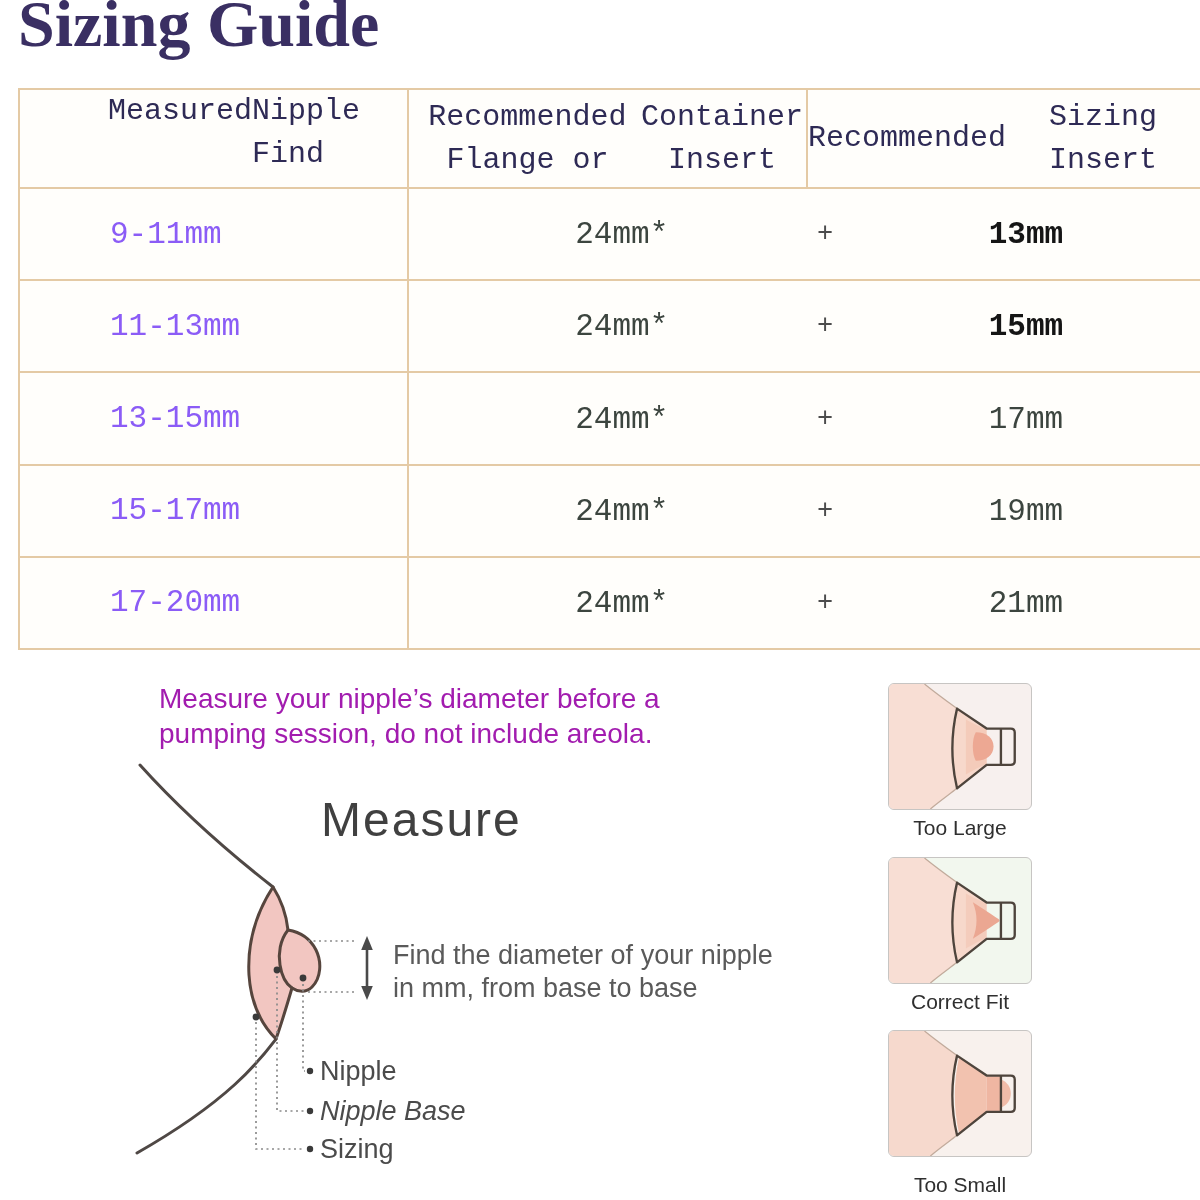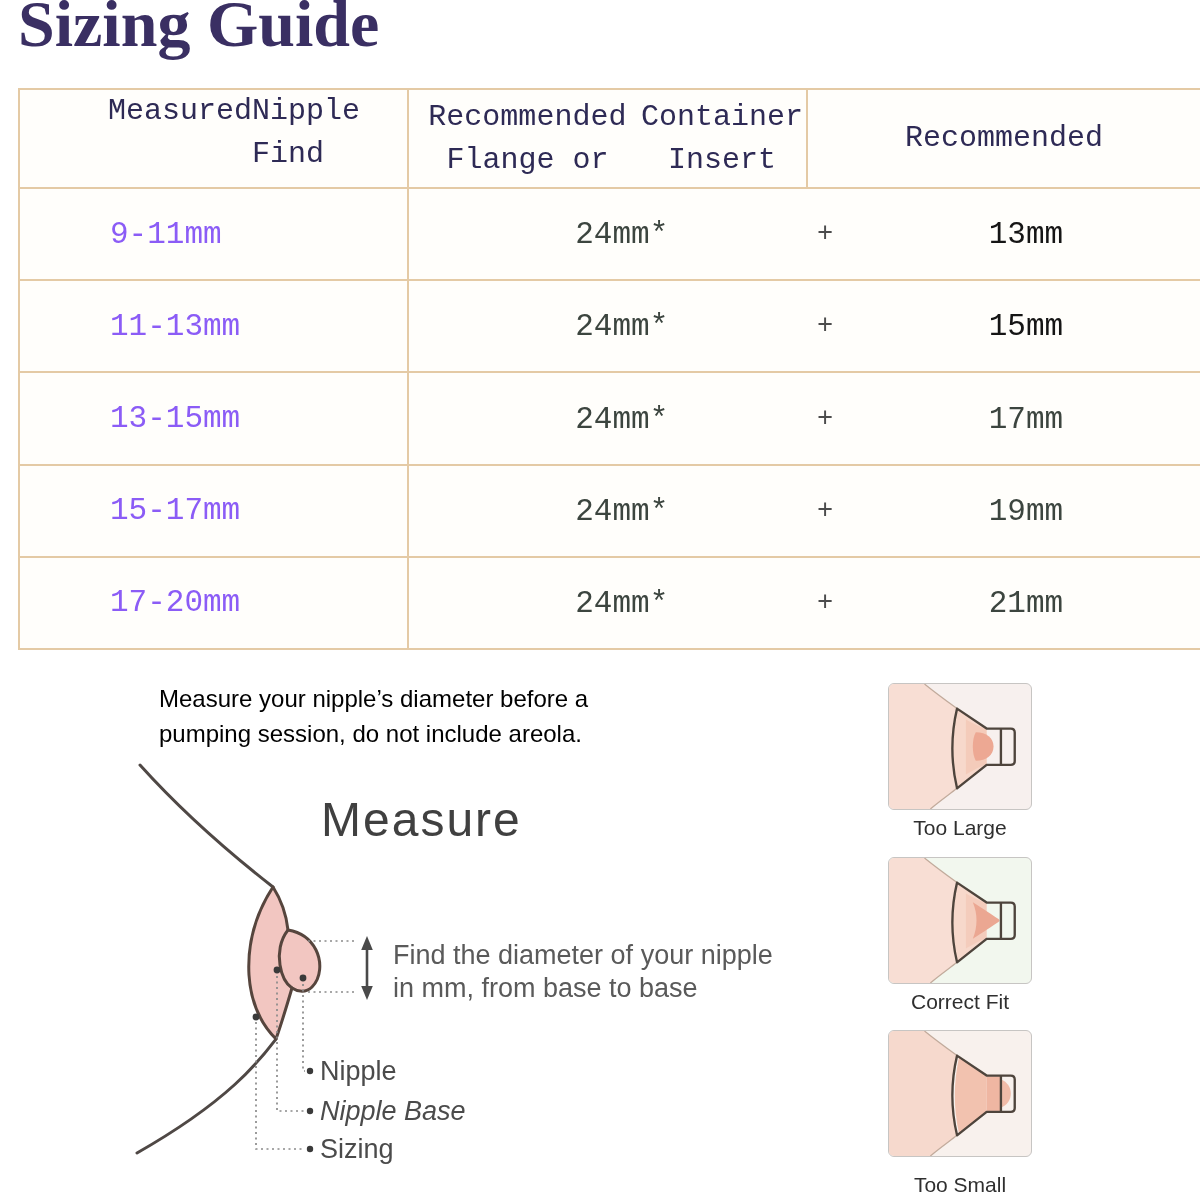--- a/index.html
+++ b/index.html
@@ -27,25 +27,25 @@
     display:grid;grid-template-columns:389px 1fr;}
   .body-row:last-child{border-bottom:none;}
   .bcell1{border-right:2px solid #e4caa5;display:flex;align-items:center;
     padding-left:90px;font-size:31px;color:#8b5cf6;}
   .bcell2{position:relative;}
   .v{position:absolute;top:50%;transform:translate(-50%,-50%);
      font-size:31px;color:#3c453f;white-space:nowrap;text-align:right;}
   .v.flange{left:26.9%;}
   .v.plus{left:52.6%;font-size:27px;color:#4c4c4c;}
   .v.insert{left:78%;}
-  .v.insert.bold{font-weight:400;color:#151515;}
-
-  
-  .instruction{position:absolute;left:149px;top:681px;font-size:24px;line-height:35px;
-    color:#000000;}
+  .v.insert.bold{font-weight:700;color:#151515;}
+
+  
+  .instruction{position:absolute;left:149px;top:681px;font-size:28px;line-height:35px;
+    color:#a21caf;}
   .measure-title{position:absolute;left:311px;top:792px;font-size:48px;color:#404040;
     letter-spacing:2px;font-weight:400;}
   .diagram-svg{position:absolute;left:80px;top:750px;}
   .find-text{position:absolute;left:383px;top:939px;font-size:27px;line-height:33px;
     color:#5a5a5a;}
   .part-label{position:absolute;left:310px;font-size:27px;line-height:30px;color:#4b4b4b;}
   .part-label.l0{top:1056px;}
   .part-label.l1{top:1096px;font-style:italic;}
   .part-label.l2{top:1134px;}
 
@@ -74,20 +74,21 @@
       <div class="hcell h1">
         <span>Measured</span>
         <span>Nipple Find</span>
       </div>
       <div class="hcell h2">
         <span>Recommended Flange or</span>
         <span>Container Insert</span>
       </div>
       <div class="hcell h3">
         <span>Recommended</span>
+        <span>Sizing Insert</span>
       </div>
     </div>
 
     <div class="body-row">
       <div class="bcell1">
           <span>9-11mm</span>
         </div>
       <div class="bcell2">
         <span class="v flange">24mm*</span>
         <span class="v plus">+</span>

